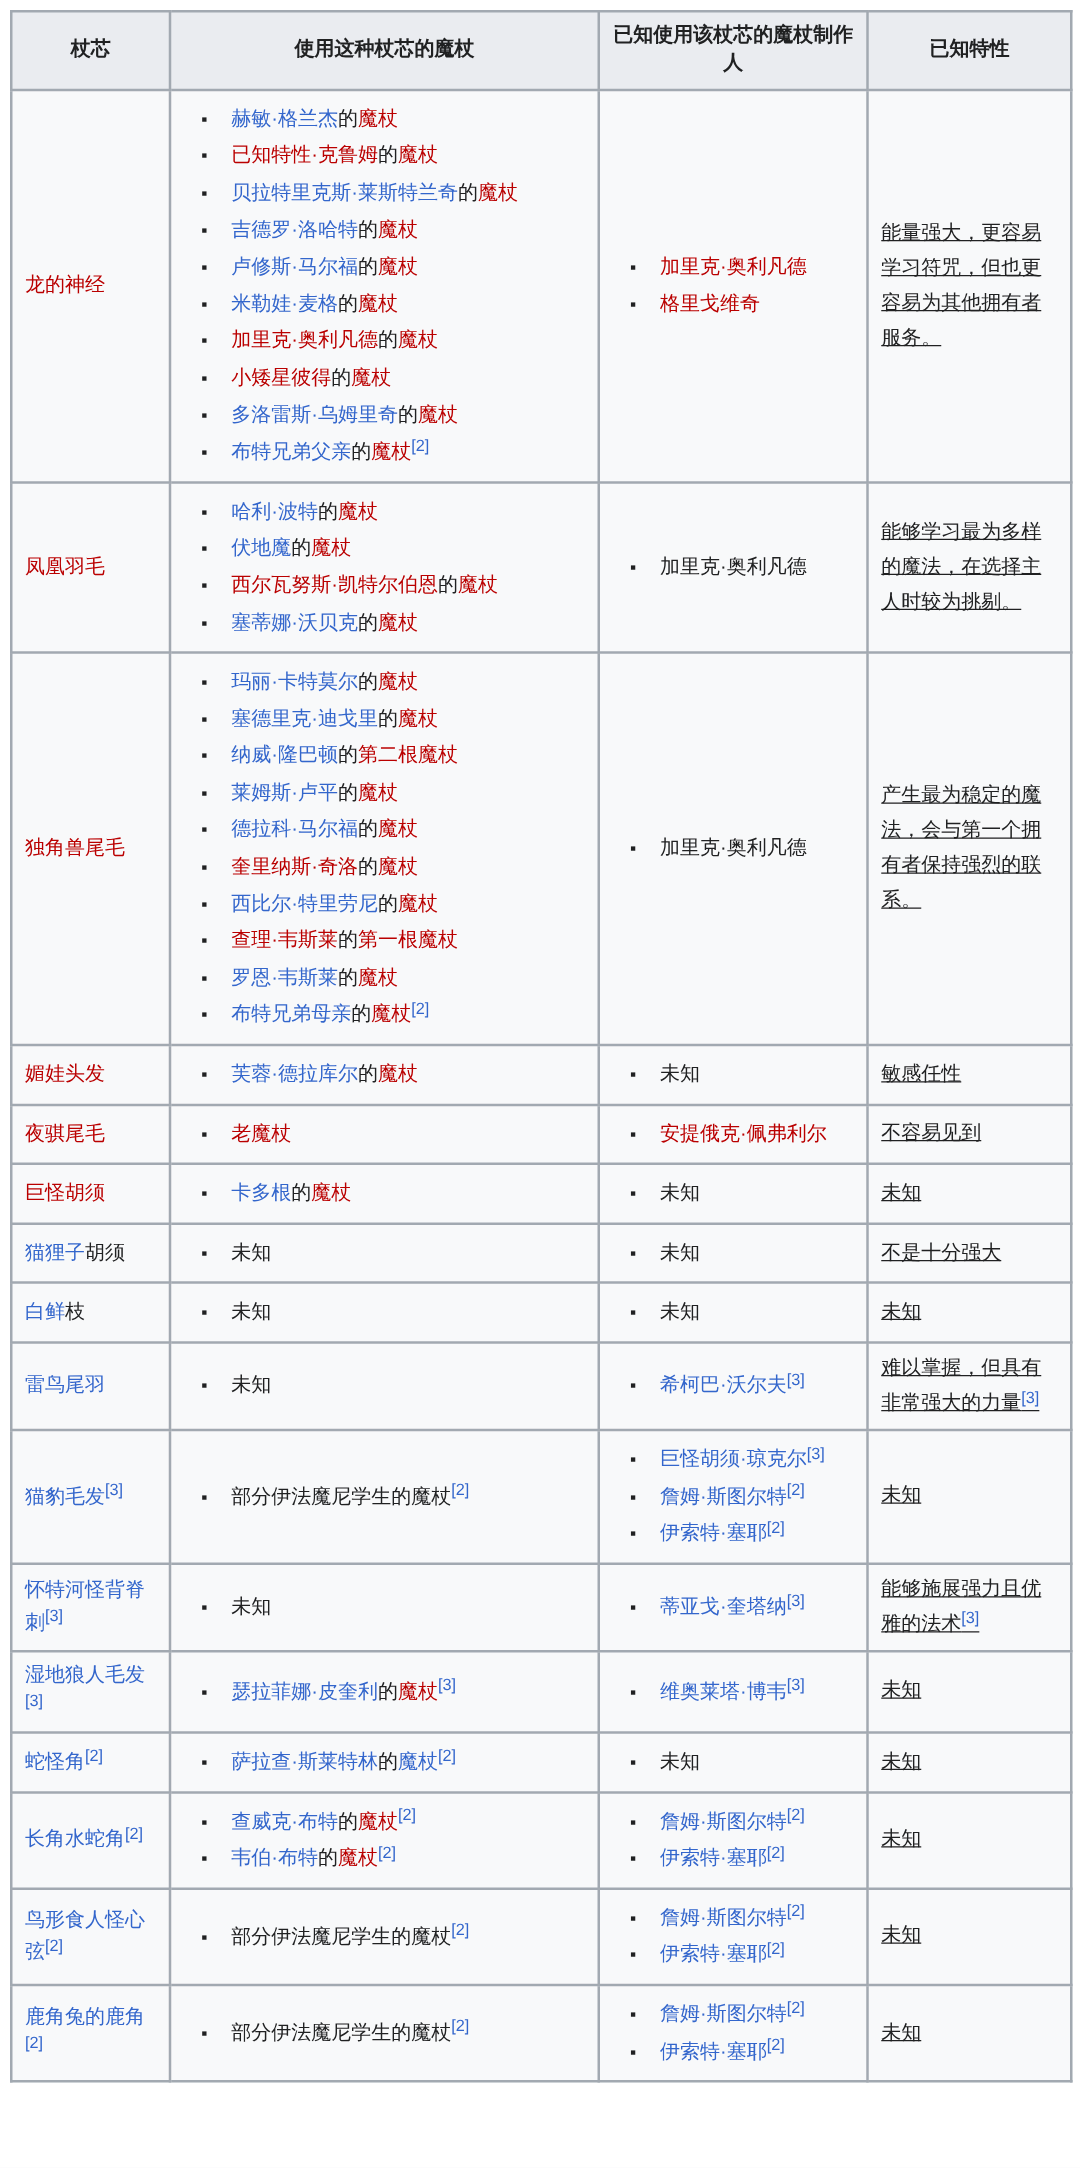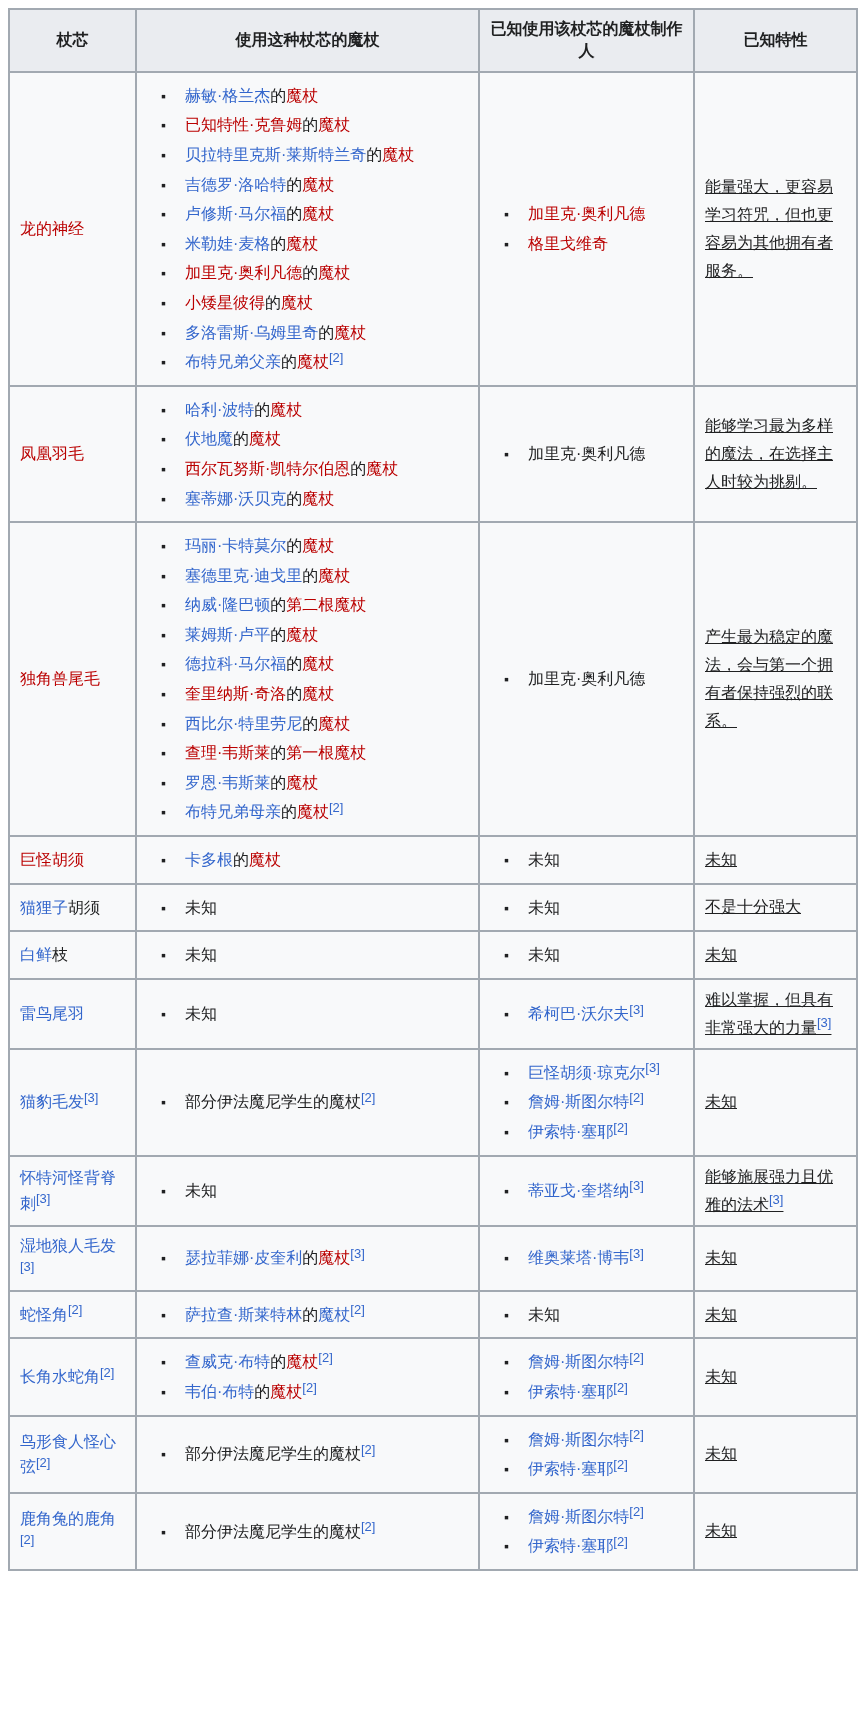--- a/index.html
+++ b/index.html
@@ -144,20 +144,48 @@
             </ul>
           </td>
           <td>
             <ul class="cell-list">
               <li><span class="c-text">加里克·奥利凡德</span></li>
             </ul>
           </td>
           <td class="traits-cell"><span class="c-text">产生最为稳定的魔法，会与第一个拥有者保持强烈的联系。</span></td>
         </tr>
         <tr>
+          <td class="core-cell"><span class="c-red">媚娃头发</span></td>
+          <td>
+            <ul class="cell-list">
+              <li><span class="c-blue">芙蓉·德拉库尔</span><span class="c-text">的</span><span class="c-red">魔杖</span></li>
+            </ul>
+          </td>
+          <td>
+            <ul class="cell-list">
+              <li><span class="c-text">未知</span></li>
+            </ul>
+          </td>
+          <td class="traits-cell"><span class="c-text">敏感任性</span></td>
+        </tr>
+        <tr>
+          <td class="core-cell"><span class="c-red">夜骐尾毛</span></td>
+          <td>
+            <ul class="cell-list">
+              <li><span class="c-red">老魔杖</span></li>
+            </ul>
+          </td>
+          <td>
+            <ul class="cell-list">
+              <li><span class="c-red">安提俄克·佩弗利尔</span></li>
+            </ul>
+          </td>
+          <td class="traits-cell"><span class="c-text">不容易见到</span></td>
+        </tr>
+        <tr>
           <td class="core-cell"><span class="c-red">巨怪胡须</span></td>
           <td>
             <ul class="cell-list">
               <li><span class="c-blue">卡多根</span><span class="c-text">的</span><span class="c-red">魔杖</span></li>
             </ul>
           </td>
           <td>
             <ul class="cell-list">
               <li><span class="c-text">未知</span></li>
             </ul>

